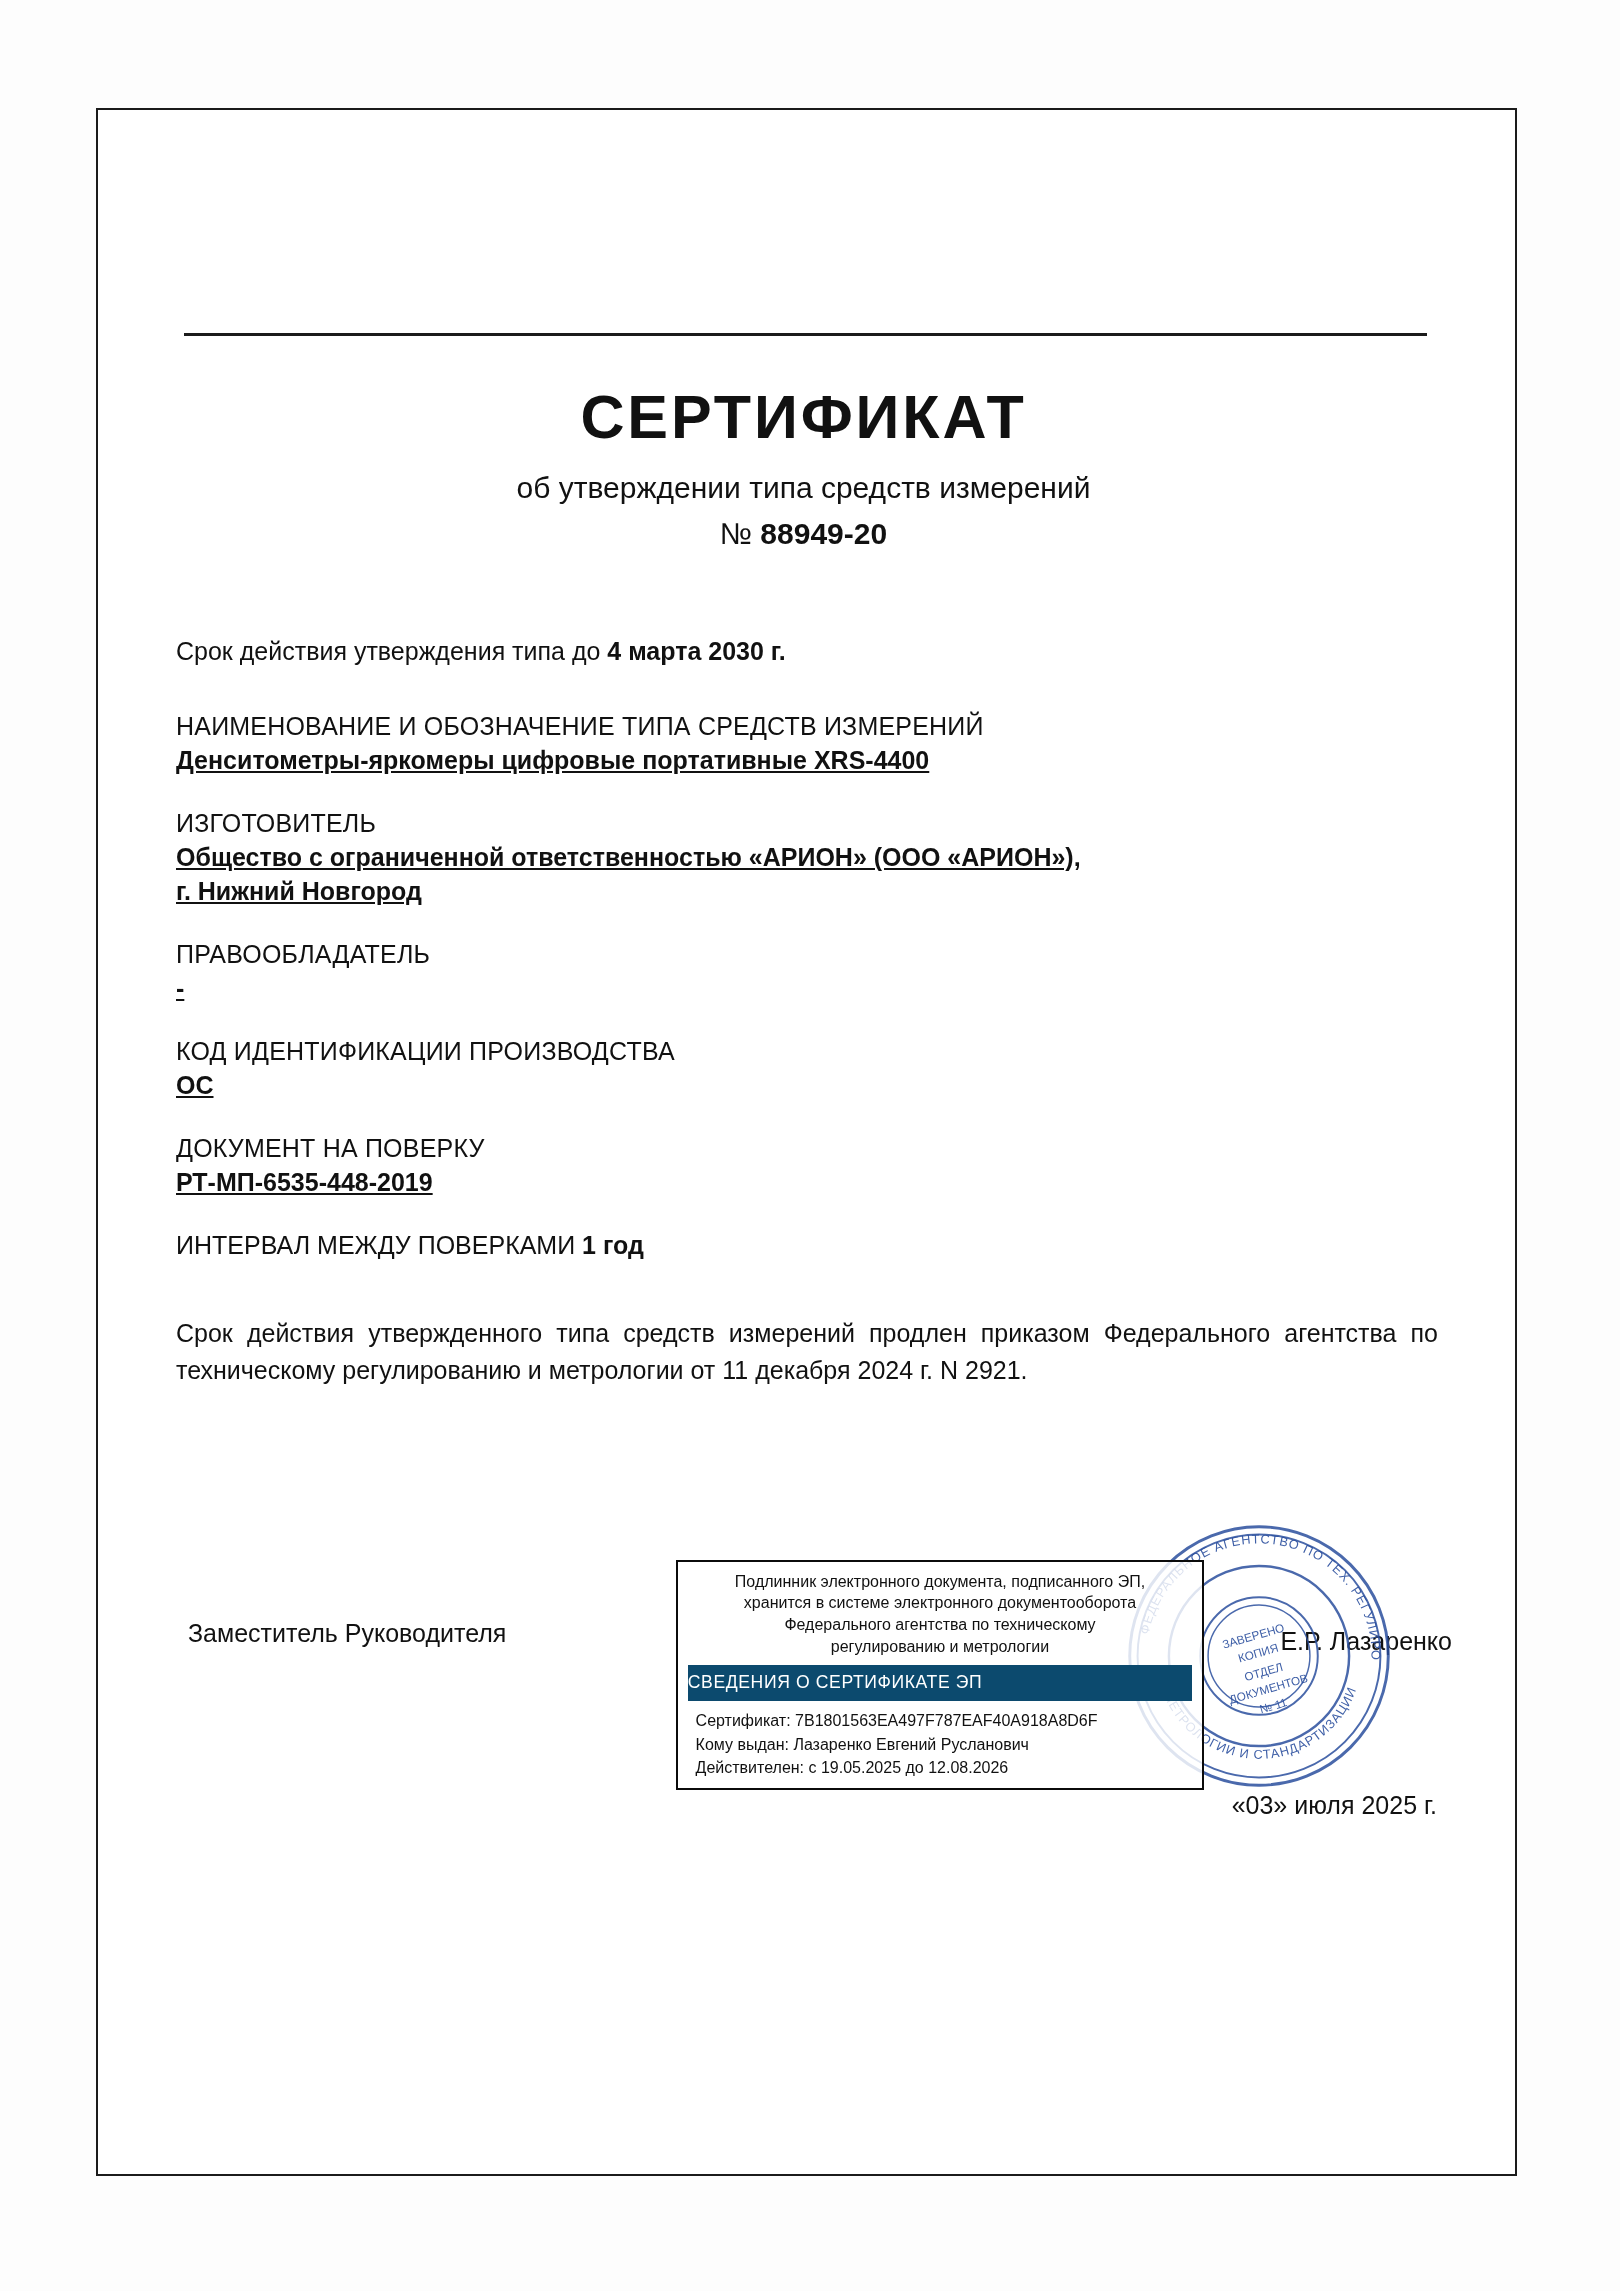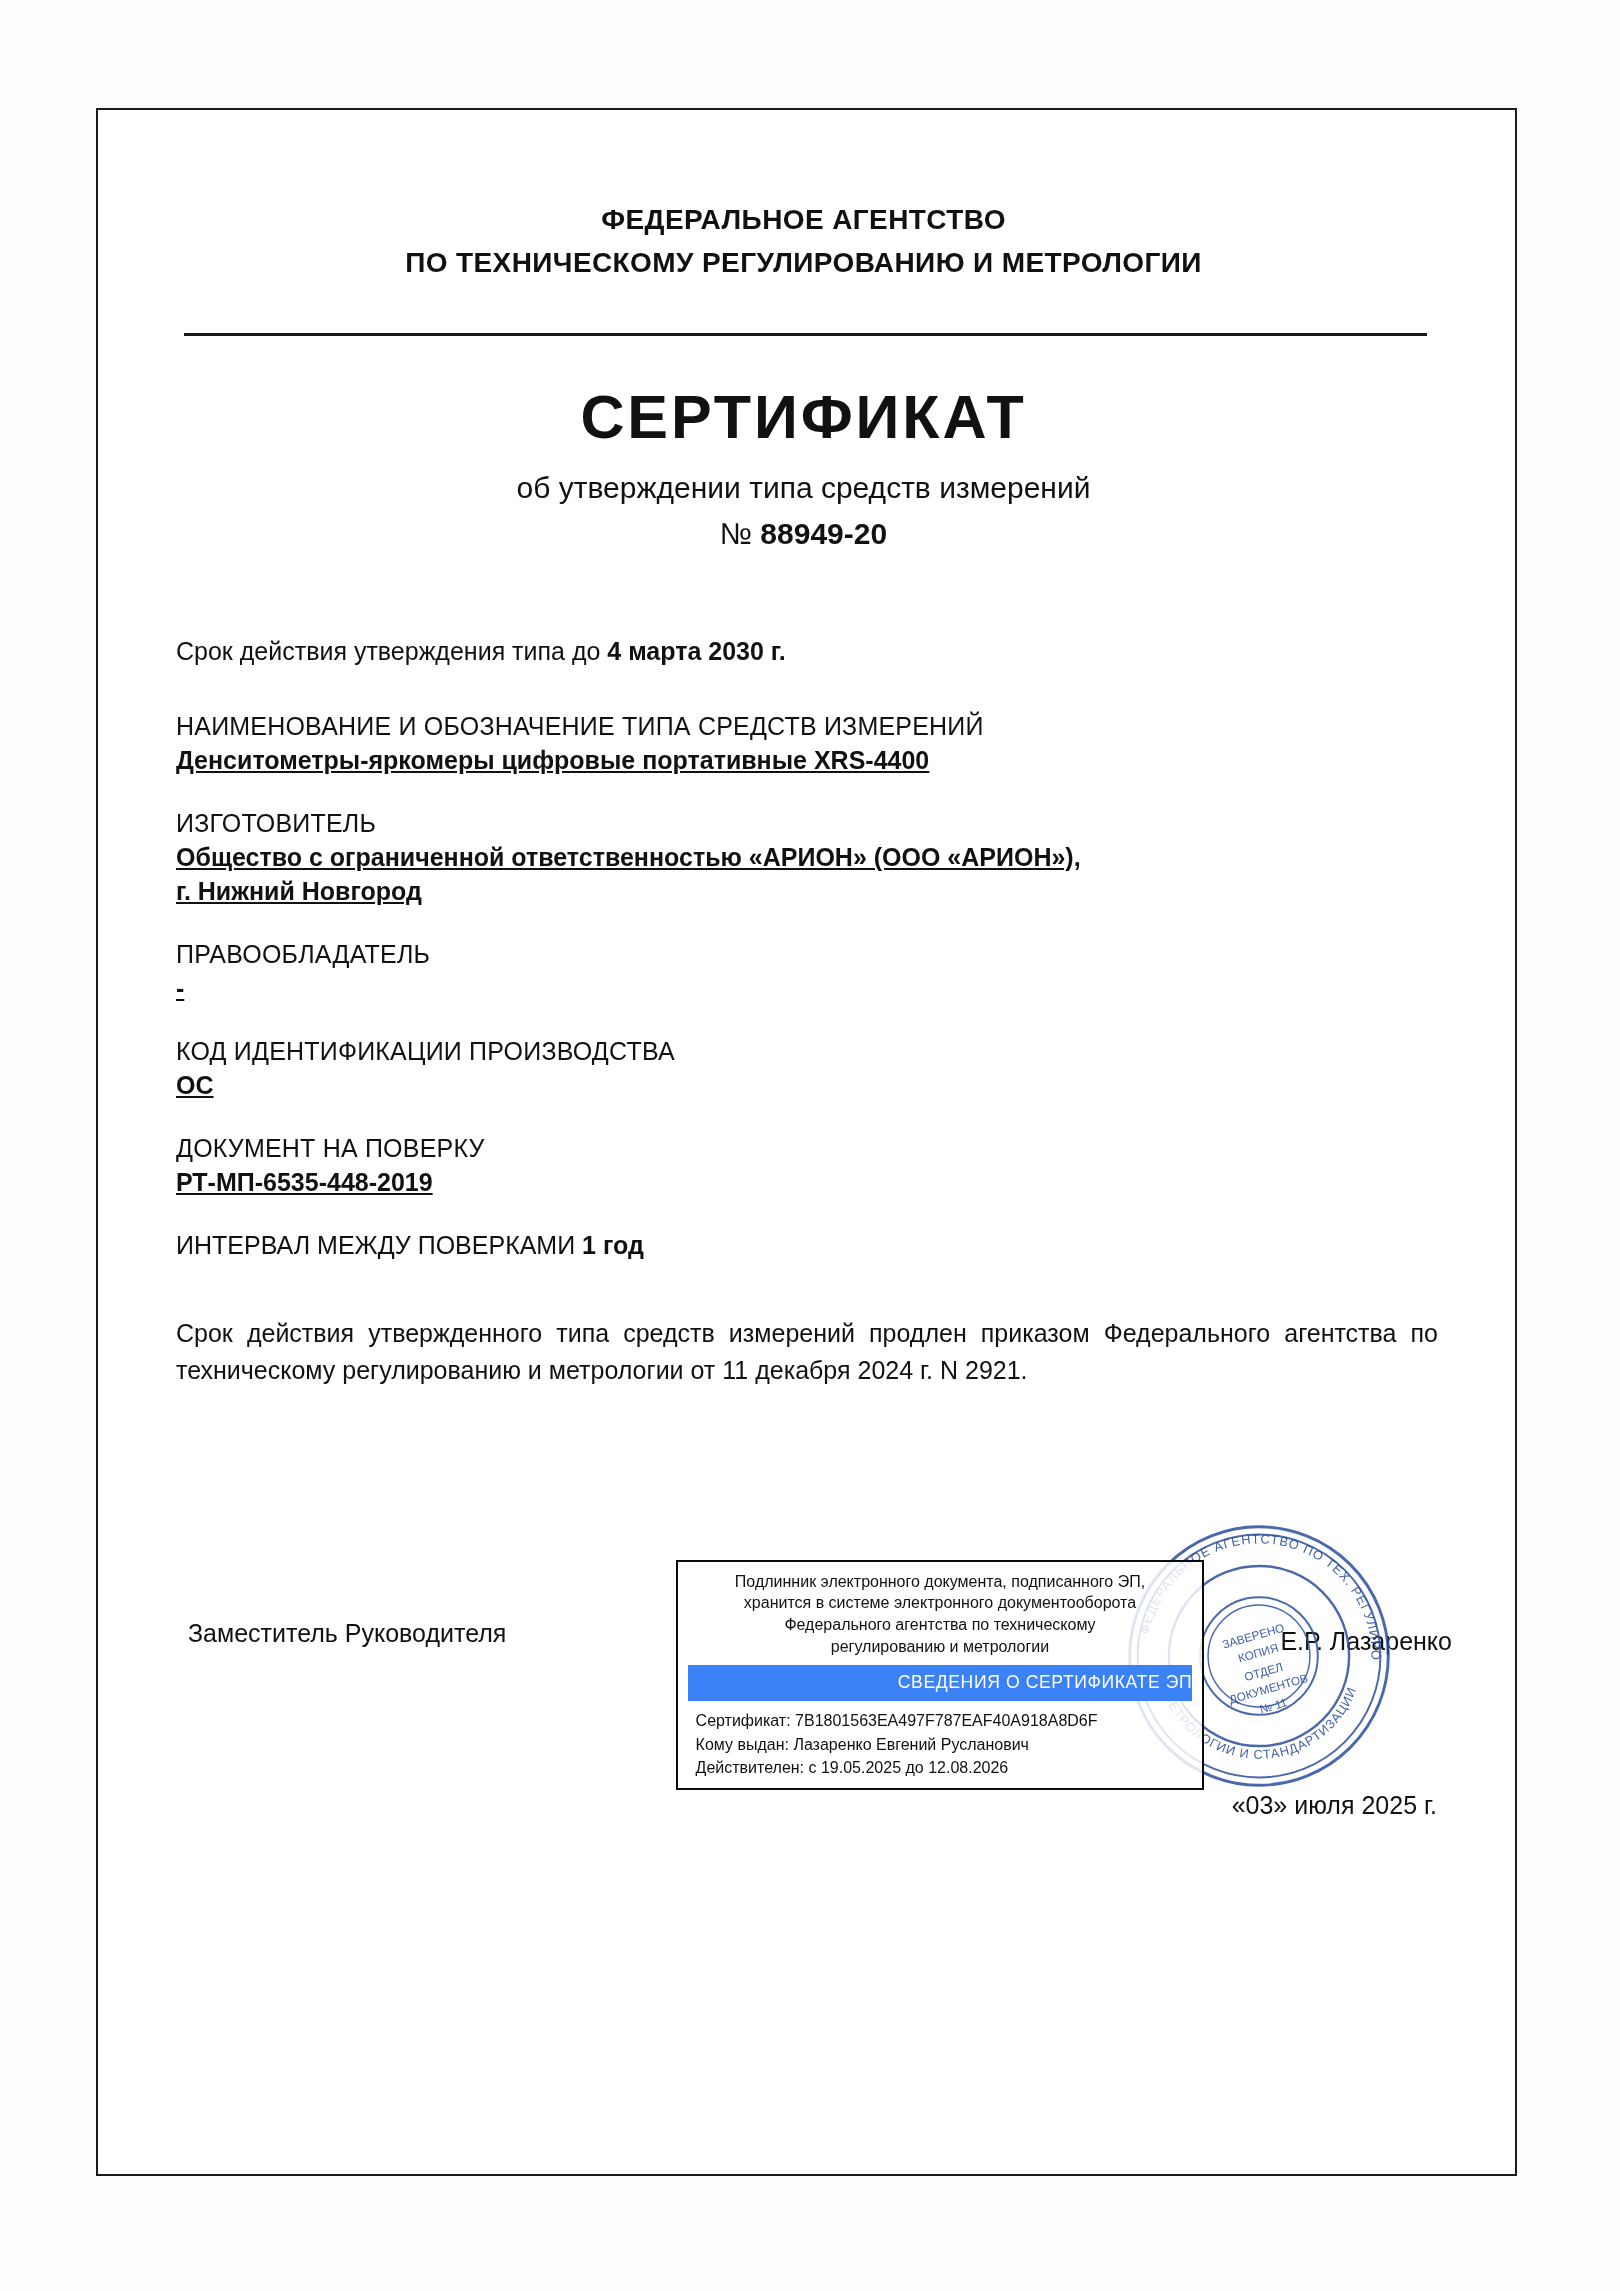--- a/index.html
+++ b/index.html
@@ -177,23 +177,23 @@
   }
   .esign-head {
     margin-top: 8.8px;
     text-align: center;
     font-size: 16px;
     line-height: 21.6px;
     color: #111;
   }
   .esign-bar {
     margin: 7.8px 9.8px 0 9.8px;
-    background: #3b82f6;
+    background: #0c4a6e;
     color: #ffffff;
-    text-align: right;
+    text-align: left;
     font-size: 17.6px;
     letter-spacing: 0.6px;
     padding: 6.9px 0 7.8px 0;
   }
   .esign-lines {
     margin: 8.8px 0 0 17.6px;
     font-size: 16px;
     line-height: 23.5px;
     color: #111;
   }
@@ -222,24 +222,20 @@
 <body>
 
 <div class="page">
 
   <div class="page-mark" style="left:116px; top:1517px;"></div>
   <div class="page-mark" style="left:116px; top:1802px;"></div>
 
   <div class="frame">
     <div class="inner">
 
-      <div class="agency">
-        <div>ФЕДЕРАЛЬНОЕ АГЕНТСТВО</div>
-        <div>ПО ТЕХНИЧЕСКОМУ РЕГУЛИРОВАНИЮ И МЕТРОЛОГИИ</div>
-      </div>
 
       <div class="rule"></div>
 
       <div class="title-main">СЕРТИФИКАТ</div>
       <div class="title-sub">об утверждении типа средств измерений</div>
       <div class="title-number">
         <span>№ </span><b>88949-20</b>
       </div>
 
       <div class="body">

